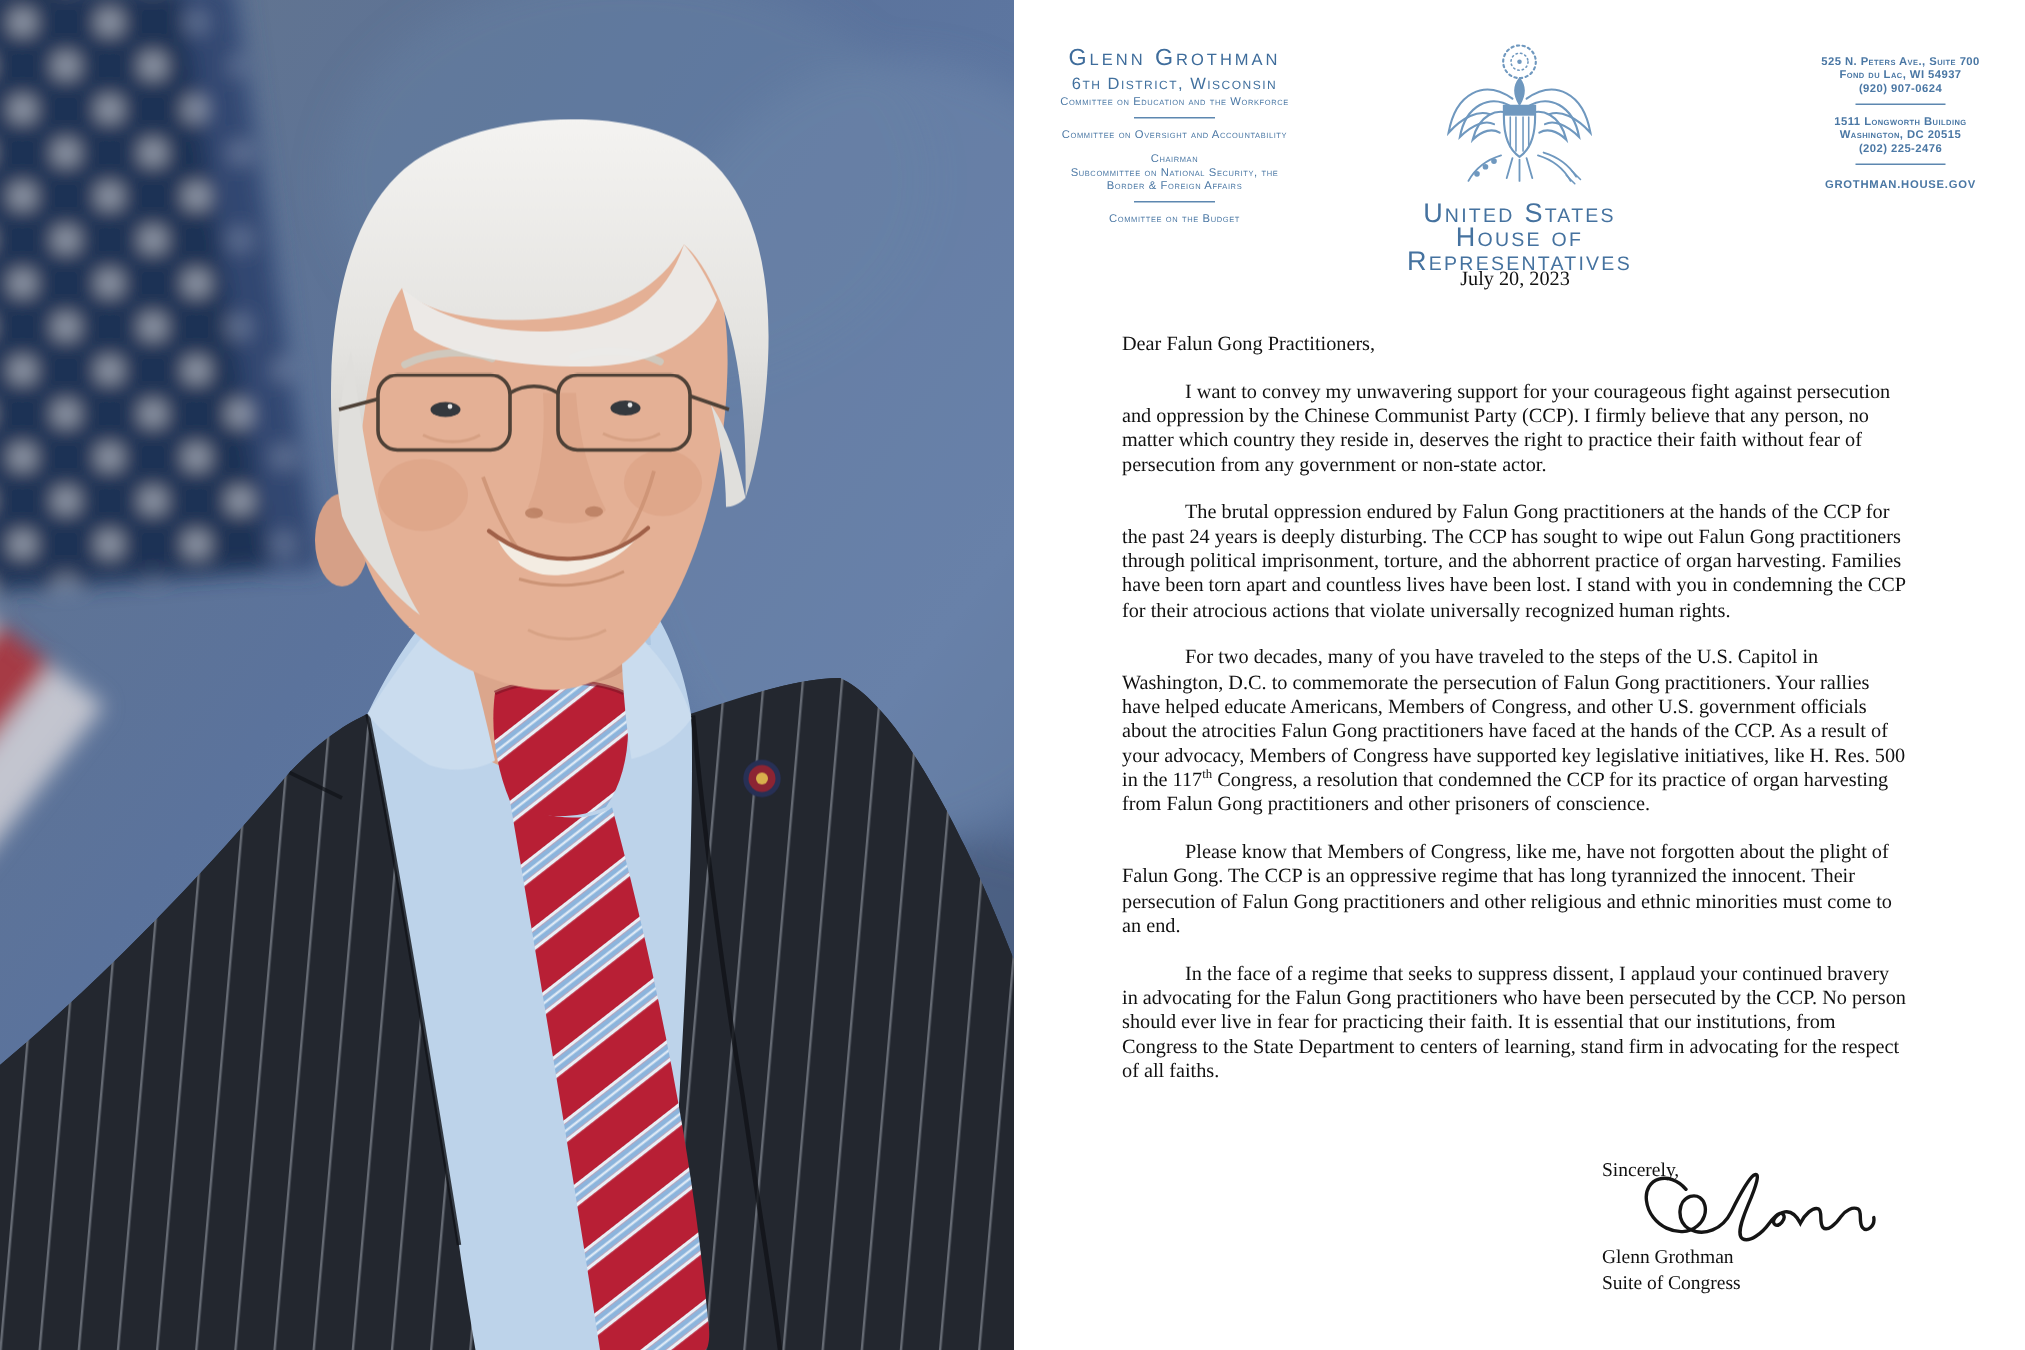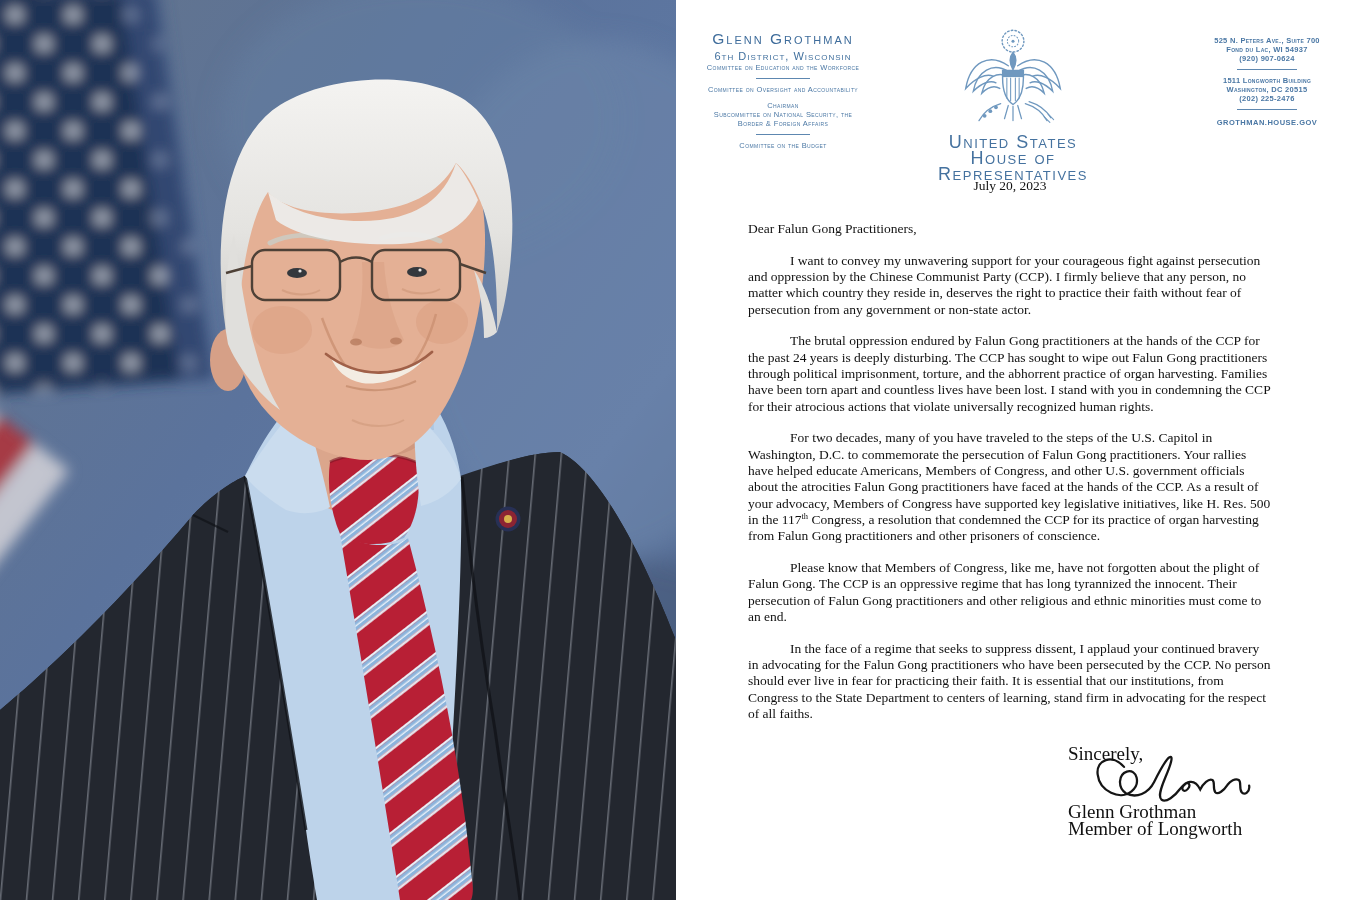--- a/index.html
+++ b/index.html
@@ -40,21 +40,21 @@
     text-align:center; font-size:13.5px; color:#111;
   }
   .letter-body {
     position:absolute; left:72px; right:78px; top:221px;
     font-size:13.5px; line-height:16.3px; text-align:left; color:#111;
   }
   .letter-body p { margin:0 0 15.5px 0; text-indent:42px; }
   .letter-body p.salutation { text-indent:0; }
   .sup { vertical-align:super; font-size:8.5px; line-height:0; }
 
-  .closing-block { position:absolute; left:392px; top:746px; font-size:19px; line-height:16.3px; color:#111; }
+  .closing-block { position:absolute; left:392px; top:772px; font-size:13px; line-height:16.3px; color:#111; }
   .sig-svg { position:absolute; left:24px; top:2px; width:160px; height:66px; }
   .sig-spacer { height:42px; }
 </style>
 </head>
 <body>
 
 <div class="stage">
 
   <div class="photo">
     <svg width="676" height="900" viewBox="0 0 676 900">
@@ -263,17 +263,17 @@
       <p>In the face of a regime that seeks to suppress dissent, I applaud your continued bravery in advocating for the Falun Gong practitioners who have been persecuted by the CCP. No person should ever live in fear for practicing their faith. It is essential that our institutions, from Congress to the State Department to centers of learning, stand firm in advocating for the respect of all faiths.</p>
     </div>
 
     <div class="closing-block">
       <div>Sincerely,</div>
       <svg class="sig-svg" viewBox="0 0 170 62">
         <path d="M34 16 C 22 2 4 8 6 24 C 8 42 30 52 42 42 C 52 34 48 18 37 21 C 28 24 27 38 36 44 C 47 50 60 44 66 32 C 72 20 78 9 82 6 C 87 3 84 13 78 27 C 73 39 70 48 74 51 C 79 54 88 47 93 40 C 97 35 101 31 103 34 C 105 37 100 43 97 41 C 94 39 98 33 104 32 C 110 31 113 36 115 40 C 118 34 124 28 128 30 C 131 32 128 39 131 43 C 134 46 140 41 144 35 C 147 31 152 28 156 30 C 159 32 156 39 159 43 C 162 47 168 42 167 36" fill="none" stroke="#151515" stroke-width="2.4" stroke-linecap="round"></path>
       </svg>
       <div class="sig-spacer"></div>
       <div>Glenn Grothman</div>
-      <div>Member of Longworth</div>
+      <div>Suite of Congress</div>
     </div>
 
   </div>
 </div>
 
 </body></html>

